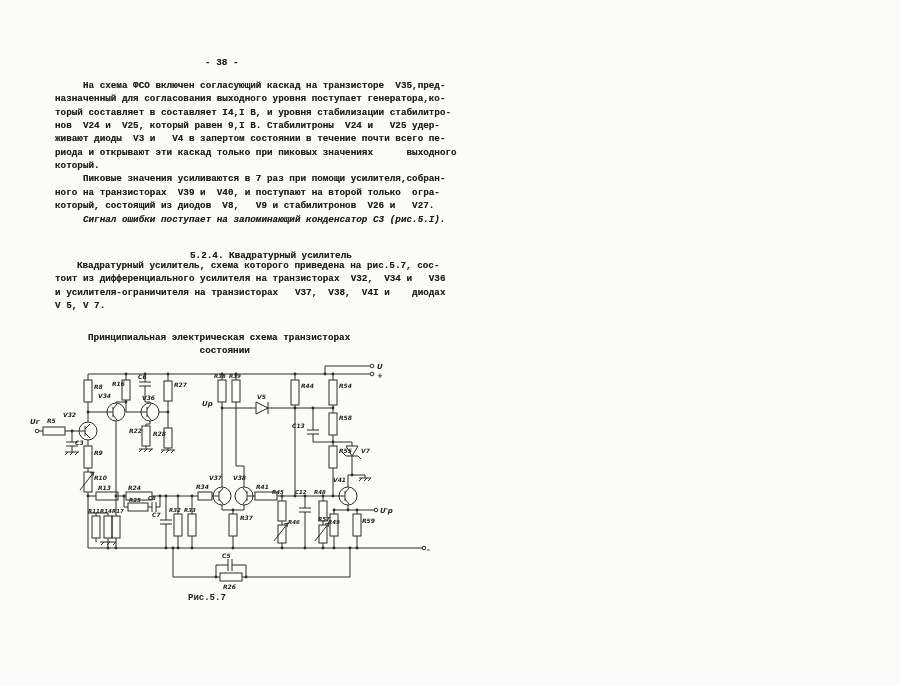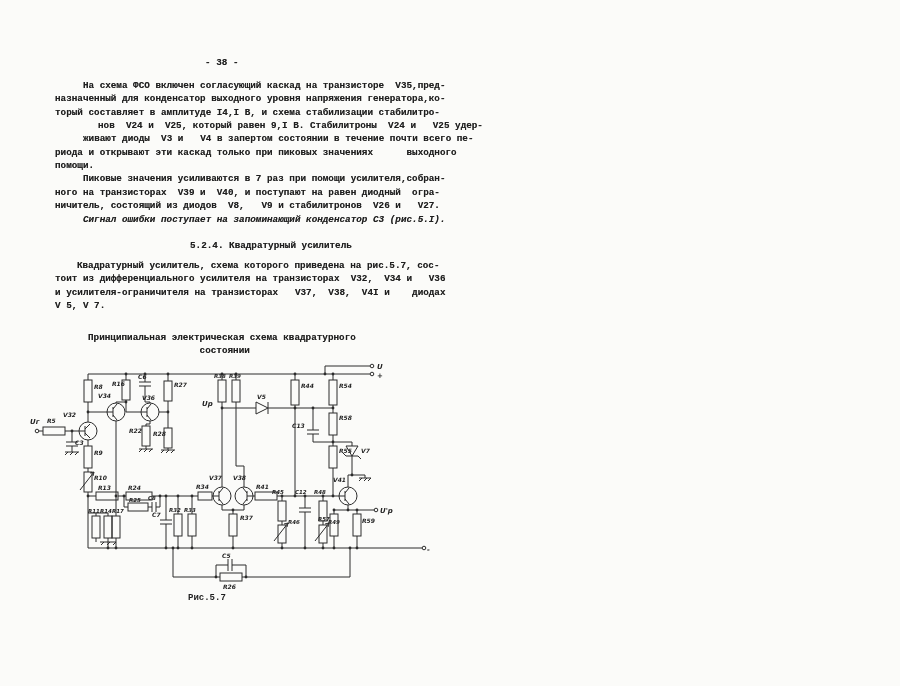--- a/index.html
+++ b/index.html
@@ -37,36 +37,36 @@
   .schdot{fill:#2c2c2c;stroke:none;}
 </style>
 </head>
 <body>
 
 <div class="page">
 
   <div id="text-layer">
       <div class="textline" style="left: 205px; top: 56px;">- 38 -</div>
       <div class="textline" style="left: 55px; top: 79px;">     На схема ФСО включен согласующий каскад на транзисторе  V35,пред-</div>
-      <div class="textline" style="left: 55px; top: 92.35px;">назначенный для конденсатор выходного уровня напряжения генератора,ко-</div>
-      <div class="textline" style="left: 55px; top: 105.7px;">торый составляет в амплитуде I4,I В, и схема стабилизации стабилитро-</div>
-      <div class="textline" style="left: 55px; top: 119.05px; margin-left: 43px;">нов  V24 и  V25, который равен 9,I В. Стабилитроны  V24 и   V25 удер-</div>
-      <div class="textline" style="left: 55px; top: 132.4px; margin-left: 28px;">живают диоды  V3 и   V4 в запертом состоянии в течение почти всего пе-</div>
+      <div class="textline" style="left: 55px; top: 92.35px;">назначенный для согласования выходного уровня поступает генератора,ко-</div>
+      <div class="textline" style="left: 55px; top: 105.7px;">торый составляет в составляет I4,I В, и уровня стабилизации стабилитро-</div>
+      <div class="textline" style="left: 55px; top: 119.05px;">нов  V24 и  V25, который равен 9,I В. Стабилитроны  V24 и   V25 удер-</div>
+      <div class="textline" style="left: 55px; top: 132.4px;">живают диоды  V3 и   V4 в запертом состоянии в течение почти всего пе-</div>
       <div class="textline" style="left: 55px; top: 145.75px;">риода и открывают эти каскад только при пиковых значениях      выходного</div>
-      <div class="textline" style="left: 55px; top: 159.1px;">помощи.</div>
+      <div class="textline" style="left: 55px; top: 159.1px;">который.</div>
       <div class="textline" style="left: 55px; top: 172.45px;">     Пиковые значения усиливаются в 7 раз при помощи усилителя,собран-</div>
-      <div class="textline" style="left: 55px; top: 185.8px;">ного на транзисторах  V39 и  V40, и поступают на равен диодный  огра-</div>
-      <div class="textline" style="left: 55px; top: 199.15px;">ничитель, состоящий из диодов  V8,   V9 и стабилитронов  V26 и   V27.</div>
+      <div class="textline" style="left: 55px; top: 185.8px;">ного на транзисторах  V39 и  V40, и поступают на второй только  огра-</div>
+      <div class="textline" style="left: 55px; top: 199.15px;">который, состоящий из диодов  V8,   V9 и стабилитронов  V26 и   V27.</div>
       <div class="textline" style="left: 55px; top: 212.5px; font-style: italic;">     Сигнал ошибки поступает на запоминающий конденсатор С3 (рис.5.I).</div>
-      <div class="textline" style="left: 150px; top: 239px; padding-left: 40px;">5.2.4. Квадратурный усилитель</div>
+      <div class="textline" style="left: 150px; top: 249px; padding-left: 40px;">5.2.4. Квадратурный усилитель</div>
       <div class="textline" style="left: 49px; top: 259px;">     Квадратурный усилитель, схема которого приведена на рис.5.7, сос-</div>
       <div class="textline" style="left: 55px; top: 272.35px;">тоит из дифференциального усилителя на транзисторах  V32,  V34 и   V36</div>
       <div class="textline" style="left: 55px; top: 285.7px;">и усилителя-ограничителя на транзисторах   V37,  V38,  V4I и    диодах</div>
       <div class="textline" style="left: 55px; top: 299.05px;">V 5, V 7.</div>
-      <div class="textline" style="left: 88px; top: 331px;">Принципиальная электрическая схема квадратурного</div>
+      <div class="textline" style="left: 88px; top: 331px;">Принципиальная электрическая схема транзисторах</div>
       <div class="textline" style="left: 88px; top: 344.35px;">                    состоянии</div>
     </div>
 
   <svg id="schematic" style="position:absolute;left:30px;top:358px" width="410" height="250" viewBox="0 0 410 250">
 
     <path class="sch" d="
       M58 16 H340  M295 8 H340  M295 8 V16
       M58 16 V22  M58 44 V64  M58 82 V88  M58 110 V114  M58 134 V190
       M58 54 H77
       M9 73 H13  M35 73 H49

